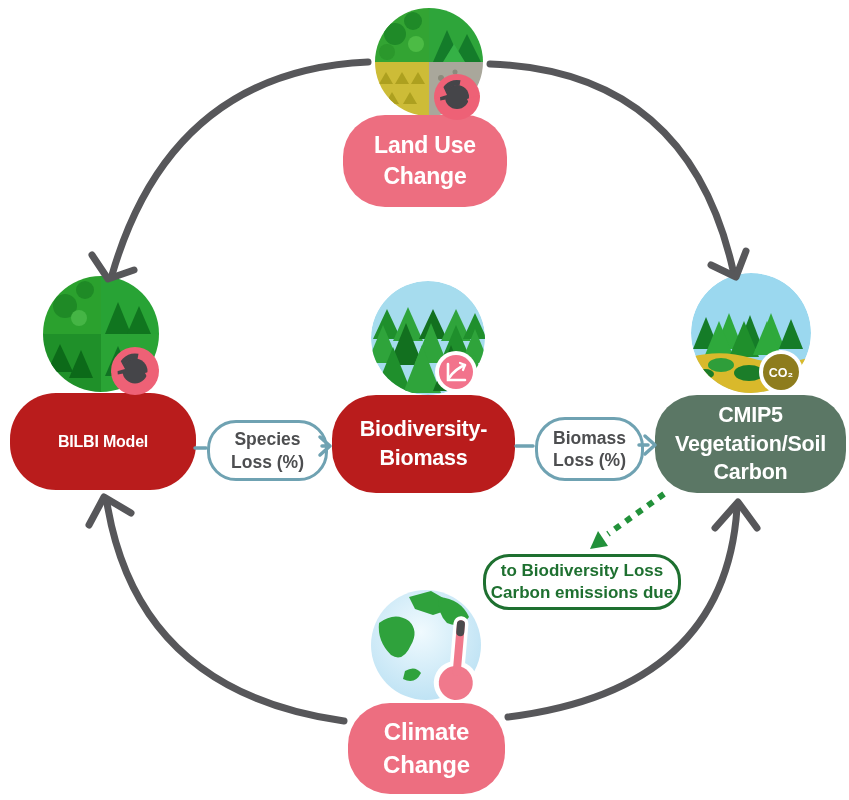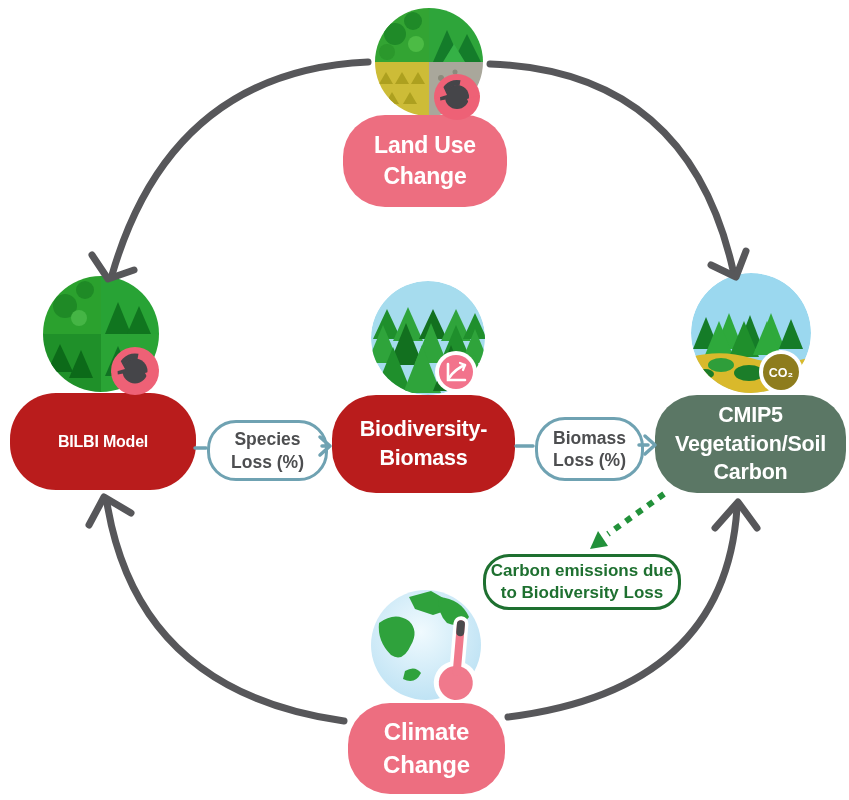--- a/index.html
+++ b/index.html
@@ -212,22 +212,22 @@
     <div>Species</div>
     <div>Loss (%)</div>
   </div>
 
   <div class="pill pill-blue" style="left:535px;top:417px;width:103px;height:58px;border-radius:30px">
     <div>Biomass</div>
     <div>Loss (%)</div>
   </div>
 
   <div class="pill pill-green" style="left:483px;top:554px;width:192px;height:50px;border-radius:26px">
+    <div>to Biodiversity Loss</div>
     <div>Carbon emissions due</div>
-    <div>to Biodiversity Loss</div>
   </div>
 
   <svg class="layer z5" viewBox="0 0 849 800">
     <g stroke="#57575A" stroke-width="7" fill="none" stroke-linecap="round" stroke-linejoin="round">
       <path d="M 368 62 Q 171 71 112 275"></path>
       <path d="M 92 255 L 108 279 L 134 270"></path>
       <path d="M 490 64 Q 688 71 733 270"></path>
       <path d="M 711 265 L 736 277 L 746 251"></path>
       <path d="M 344 721 Q 138 692 107 503"></path>
       <path d="M 89 525 L 104 497 L 131 513"></path>

